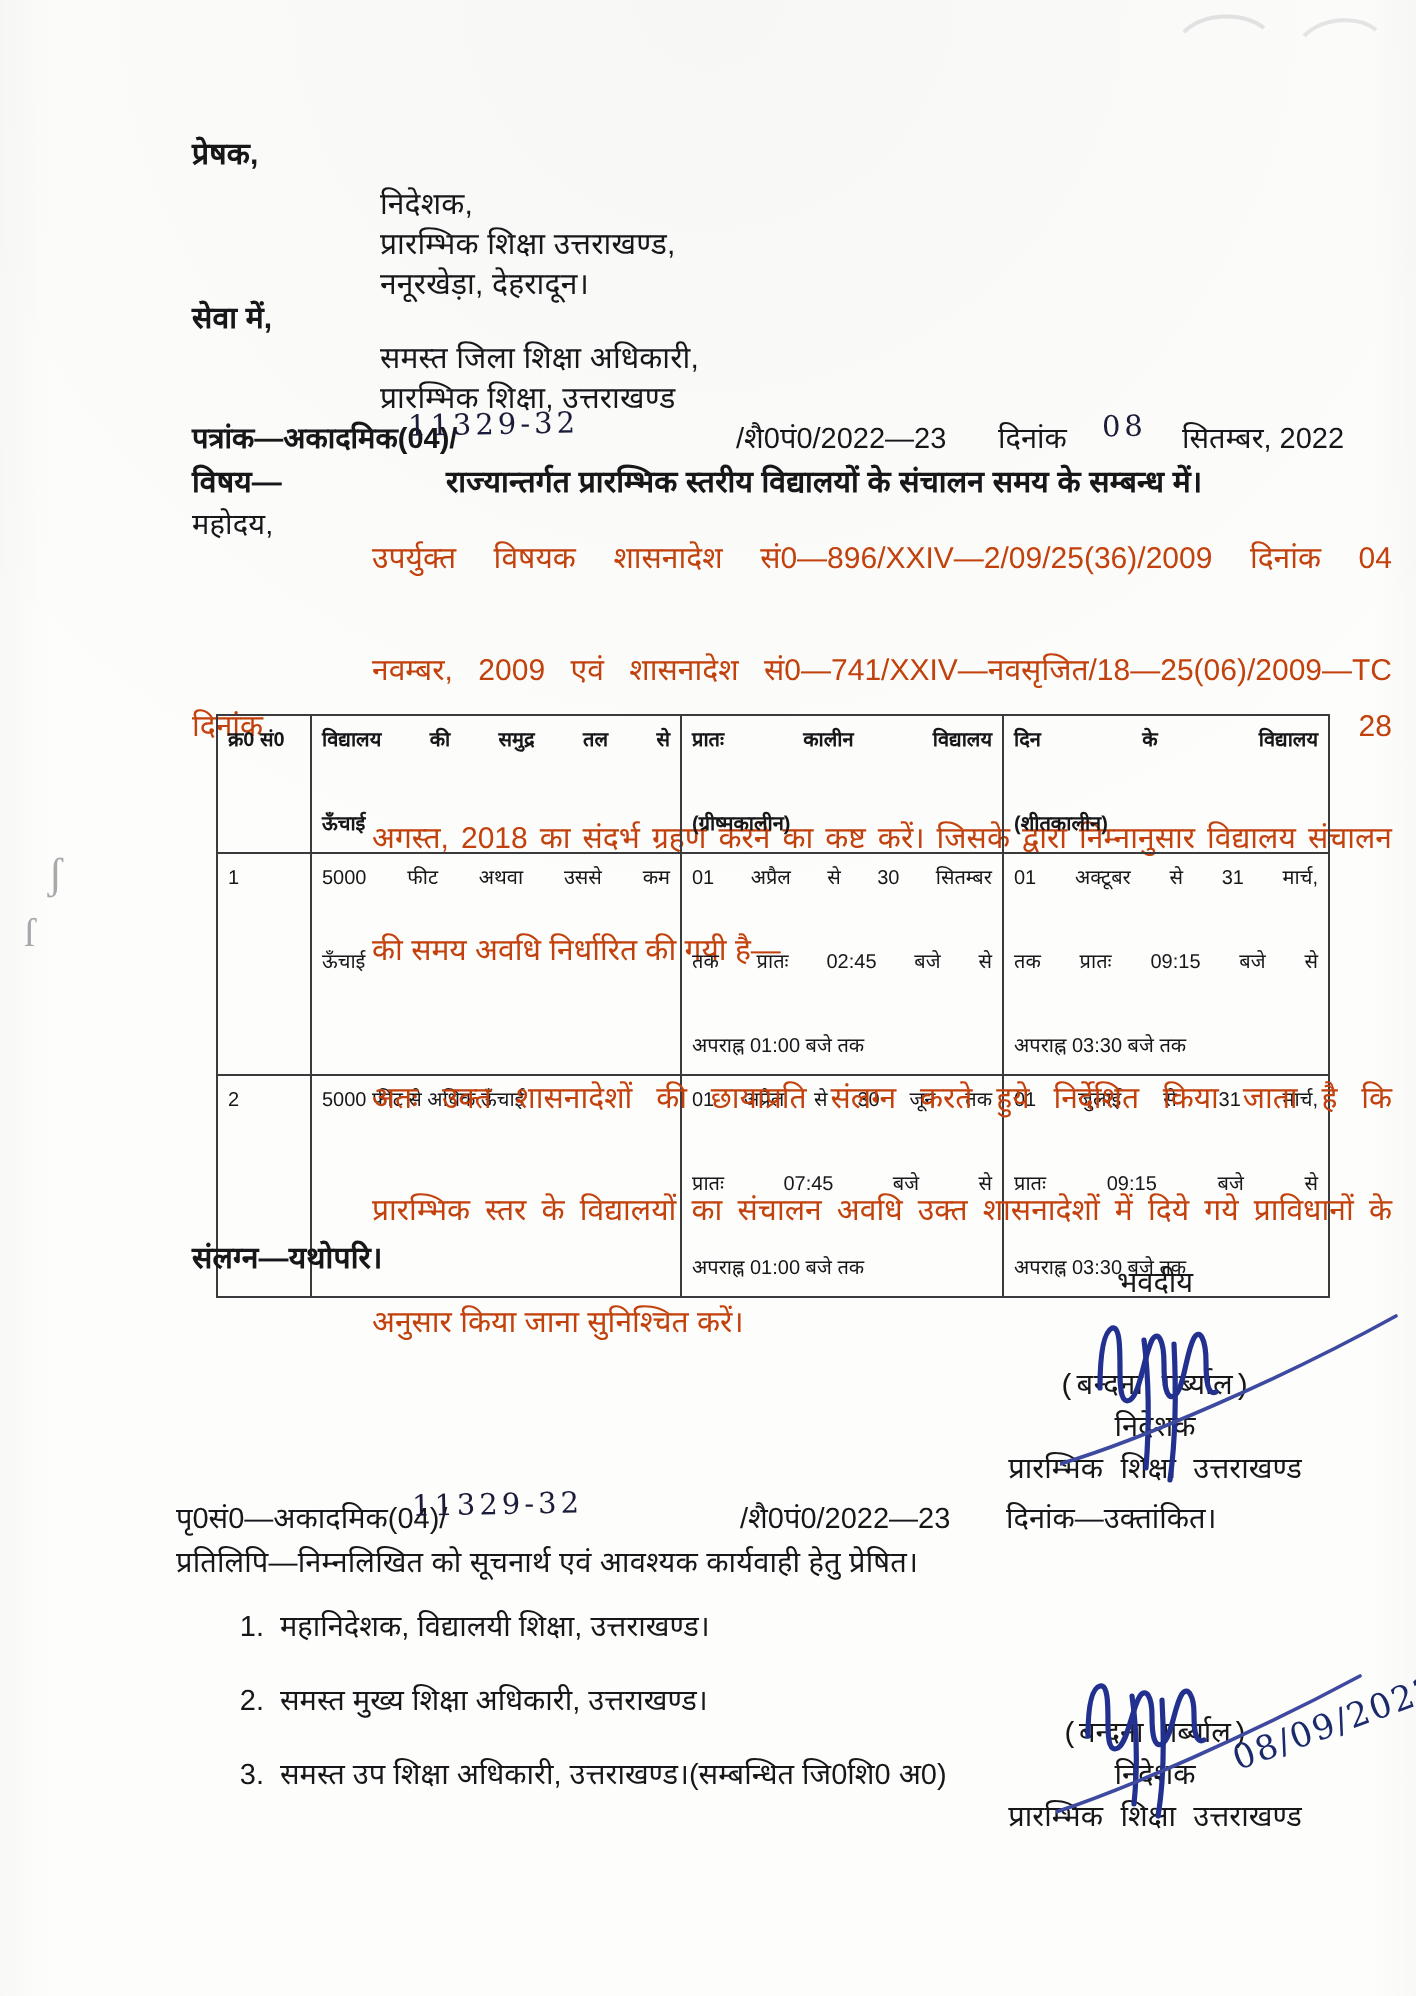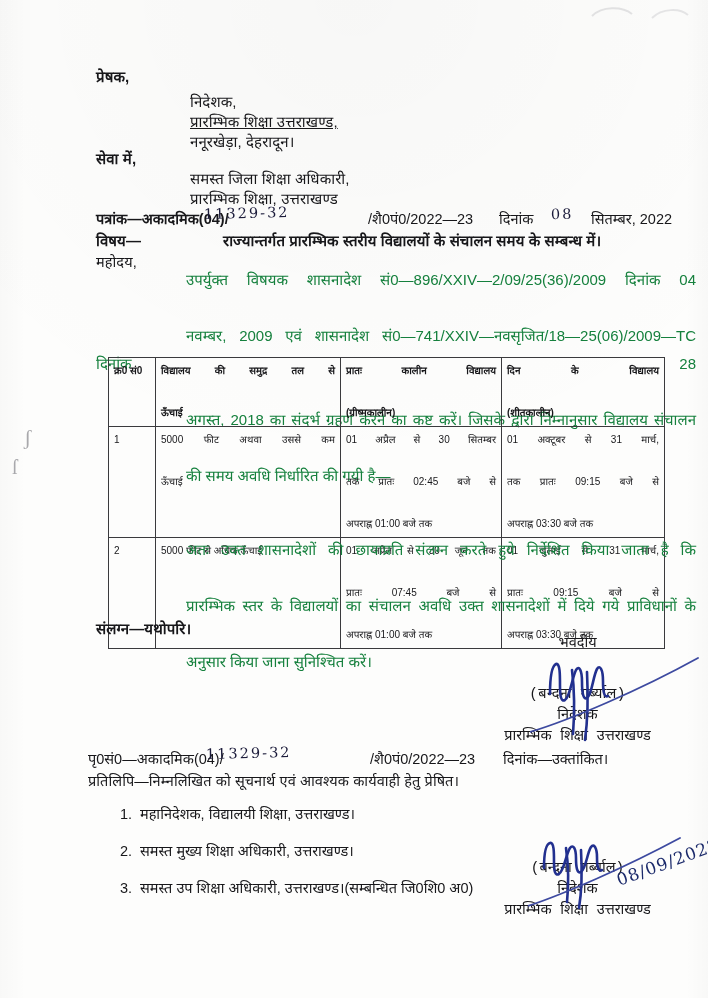--- a/index.html
+++ b/index.html
@@ -57,21 +57,21 @@
     position: absolute;
     white-space: nowrap;
     font-size: 14.5px;
     letter-spacing: 0.1px;
   }
   .bold { font-weight: 700; }
 
   
   #presak      { left: 96px;  top: 66px;  font-size: 15px; }
   #from-name   { left: 190px; top: 91px;  font-size: 15px; }
-  #from-dept   { left: 190px; top: 111px; font-size: 15px; text-decoration: underline; }
+  #from-dept   { left: 190px; top: 111px; font-size: 15px; }
   #from-addr   { left: 190px; top: 131px; font-size: 15px; }
   #seva-me     { left: 96px;  top: 148px; font-size: 15px; }
   #to-name     { left: 190px; top: 168px; font-size: 15px; }
   #to-dept     { left: 190px; top: 188px; font-size: 15px; }
 
   
   .refrow { position: absolute; left: 96px; top: 208px; width: 600px; height: 22px; }
   .refrow .seg { position: absolute; font-size: 14.5px; white-space: nowrap; }
   #ref-label   { left: 0px;   top: 0px; }
   #ref-hand    { left: 108px; top: -3px; }
@@ -94,21 +94,21 @@
   #vishay-text  { left: 190px; top: 230px; font-size: 15px; margin-left: 33px; }
   #mahoday      { left: 96px;  top: 251px; font-size: 14.5px; }
 
   
   .para {
     position: absolute;
     font-size: 15px;
     line-height: 28px;
     text-align: justify;
     text-justify: inter-word;
-    color: #15803d;
+    color: #c2410c;
   }
   #para1 { left: 96px; top: 266px; width: 600px; text-indent: 90px; }
 
   
   .tablewrap { position: absolute; left: 108px; top: 357px; width: 512px; }
   table.sched {
     border-collapse: collapse;
     width: 512px;
     table-layout: fixed;
     font-size: 10px;

